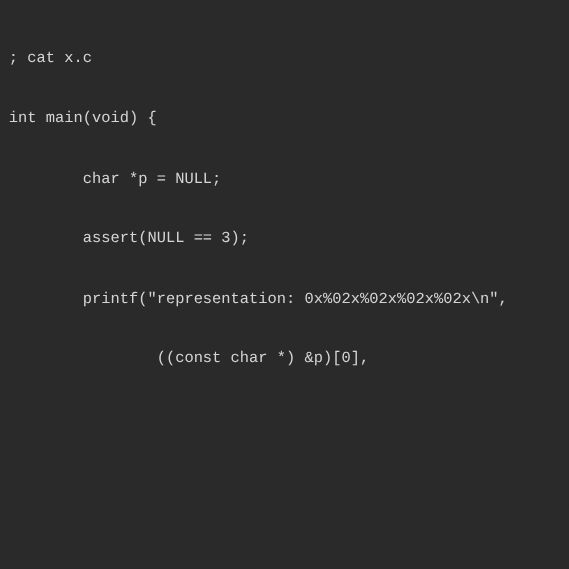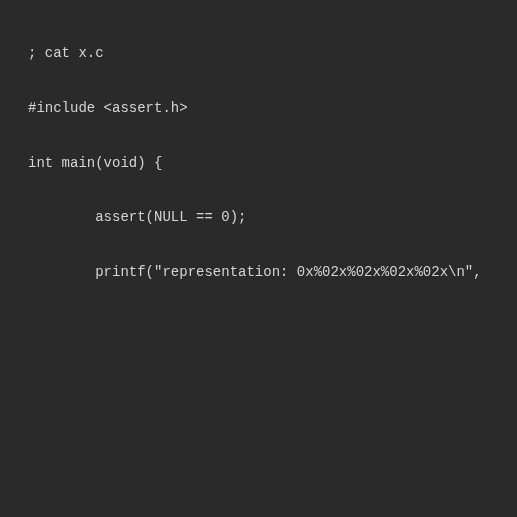--- a/index.html
+++ b/index.html
@@ -17,32 +17,32 @@
       width: 517px;
       height: 517px;
       overflow: hidden;
     }
     .terminal {
       white-space: pre;
       color: #d4d4d4;
     }
     .line {
       white-space: pre;
-      margin-left: 20px;
     }
   </style>
 </head>
 <body>
 
 <div class="terminal">
   <div class="line">; cat x.c</div>
-  <div class="line">#include &lt;assert.h&gt;</div>
   <div class="line">int main(void) {</div>
-  <div class="line">        assert(NULL == 0);</div>
+  <div class="line">        char *p = NULL;</div>
+  <div class="line">        assert(NULL == 3);</div>
   <div class="line">        printf("representation: 0x%02x%02x%02x%02x\n",</div>
+  <div class="line">                ((const char *) &amp;p)[0],</div>
   
   
   
   
   
   
   
   
   
   

